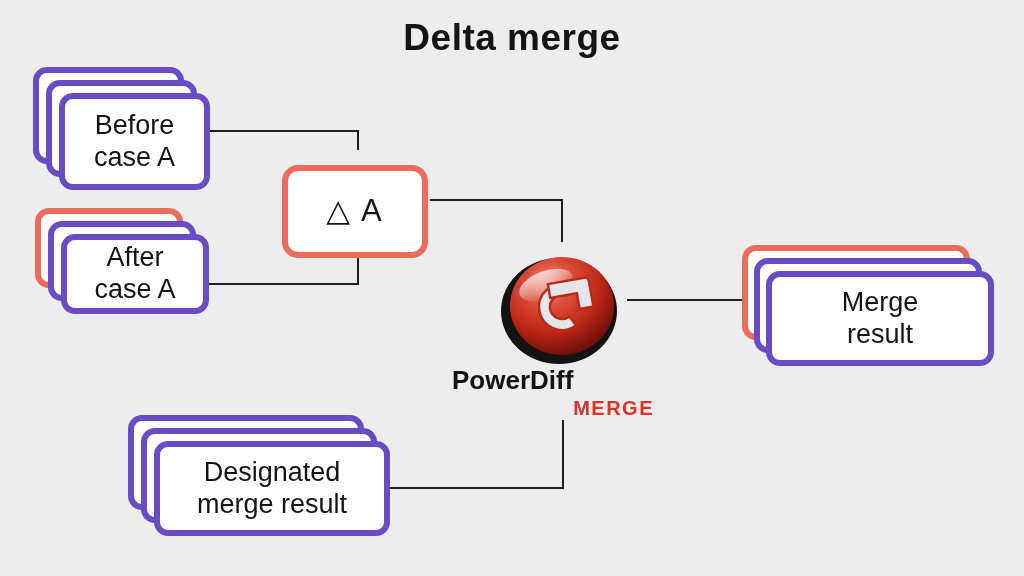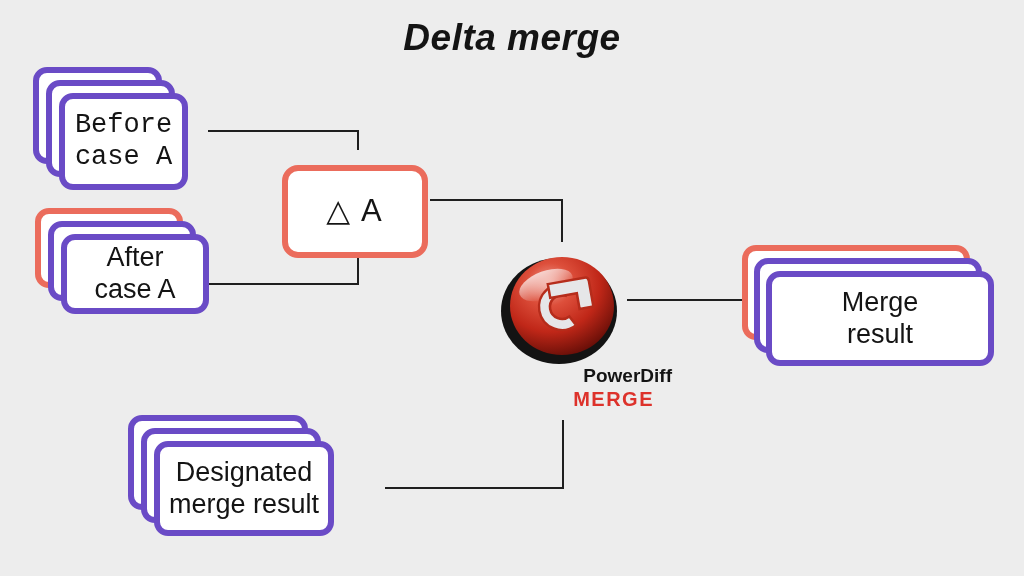--- a/index.html
+++ b/index.html
@@ -18,21 +18,20 @@
     position: absolute;
     left: 0;
     right: 0;
     top: 17px;
     margin: 0;
     text-align: center;
     font-size: 37px;
     font-weight: 800;
     letter-spacing: 0.5px;
     color: var(--text, #141414);
-    font-style: italic;
   }
   .connectors {
     position: absolute;
     left: 0;
     top: 0;
     width: 1024px;
     height: 576px;
     fill: none;
     stroke: var(--line, #1f1f1f);
     stroke-width: 2;
@@ -55,25 +54,25 @@
     align-items: center;
     justify-content: center;
     text-align: center;
     white-space: pre-line;
     font-size: 27px;
     line-height: 1.17;
     color: var(--text, #141414);
   }
   
   .stack-before { left: 33px; top: 67px; }
-  .stack-before .card { width: 129px; height: 97px; font-family: Liberation Mono, monospace; }
+  .stack-before .card { width: 151px; height: 97px; }
   .stack-after { left: 35px; top: 208px; }
   .stack-after .card { width: 148px; height: 80px; }
   .stack-designated { left: 128px; top: 415px; }
-  .stack-designated .card { width: 180px; height: 95px; }
+  .stack-designated .card { width: 236px; height: 95px; }
   .stack-merge { left: 742px; top: 245px; }
   .stack-merge .card { width: 228px; height: 95px; }
   .layer-0 { left: 0; top: 0; }
   .layer-1 { left: 13px; top: 13px; }
   .layer-2 { left: 26px; top: 26px; }
   .stack-merge .layer-1 { left: 12px; top: 13px; }
   .stack-merge .layer-2 { left: 24px; top: 26px; }
   .delta-card {
     position: absolute;
     left: 282px;
@@ -83,22 +82,22 @@
     box-sizing: border-box;
     background: #ffffff;
     border: 6px solid var(--salmon, #eb6c5c);
     border-radius: 16px;
   }
   .delta-card .card-label { font-size: 31px; letter-spacing: 2px; }
   
   .logo { position: absolute; left: 452px; top: 252px; width: 220px; }
   .logo-ball { display: block; margin: 0 auto; width: 124px; height: 114px; }
   .logo-brand {
-    text-align: right;
-    font-size: 19px;
+    text-align: left;
+    font-size: 26px;
     font-weight: 700;
     color: var(--text, #141414);
     margin-top: -1px;
     letter-spacing: 0;
   }
   .logo-product {
     text-align: right;
     padding-right: 18px;
     font-size: 20px;
     font-weight: 600;

